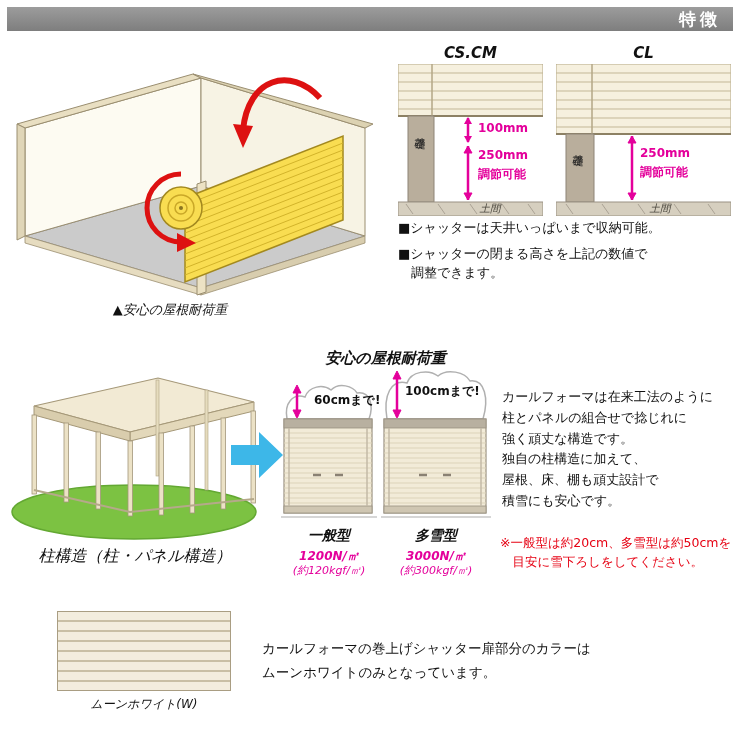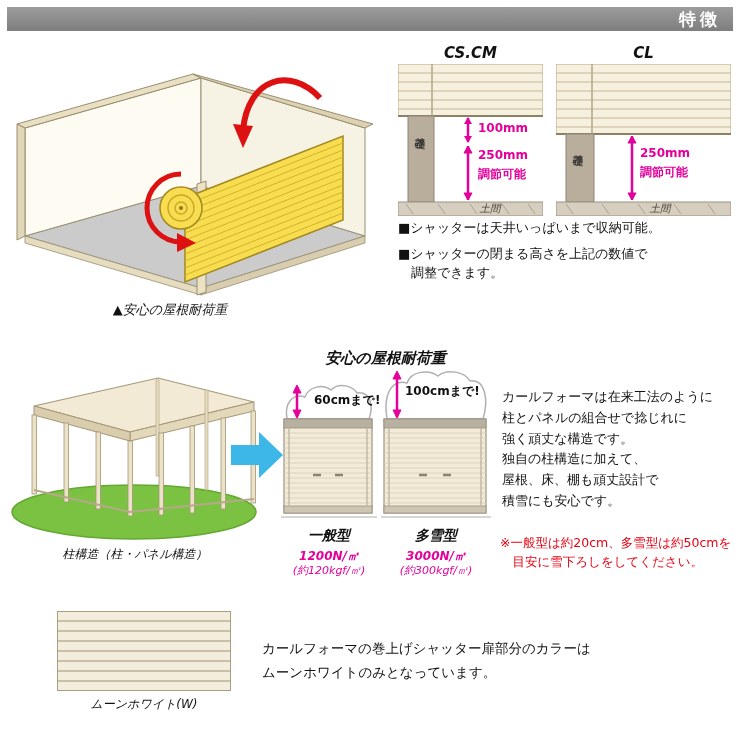--- a/index.html
+++ b/index.html
@@ -162,21 +162,21 @@
     <rect x="153" y="67" width="4.5" height="82"></rect>
     <rect x="184" y="60" width="4.5" height="87"></rect>
     <rect x="215" y="52" width="4.5" height="91"></rect>
     <rect x="245" y="45" width="4.5" height="92"></rect>
     <rect x="26" y="49" width="4.5" height="79"></rect>
     <rect x="58" y="57" width="4.5" height="79"></rect>
     <rect x="90" y="66" width="4.5" height="77"></rect>
   </g>
   <path d="M28,124 L124,146 L248,133" fill="none" stroke="#b5a98a" stroke-width="2"></path>
 </svg>
-<div class="abs caption center" style="left:25px; top:546px; width:220px; font-size:12px;">柱構造（柱・パネル構造）</div>
+<div class="abs caption center" style="left:25px; top:546px; width:220px; font-size:16px;">柱構造（柱・パネル構造）</div>
 
 <svg class="abs" style="left:231px; top:429px;" width="54" height="52" viewBox="0 0 54 52">
   <polygon points="0,16 28,16 28,3 52,26 28,49 28,36 0,36" fill="#3db7e8"></polygon>
 </svg>
 
 <svg class="abs" style="left:281px; top:379px;" width="96" height="144" viewBox="0 0 96 144">
   <path d="M 6,40 C 3,24 12,14 24,18 C 28,7 42,5 50,11 C 58,3 72,7 76,14 C 89,12 93,26 88,40 Z" fill="#ffffff" stroke="#b0b0b0" stroke-width="1.5"></path>
   <g stroke="#e4009b" fill="#e4009b">
     <line x1="16" y1="8" x2="16" y2="38" stroke-width="2.5"></line>
     <polygon points="12,14 16,6 20,14" stroke-width="1"></polygon>

